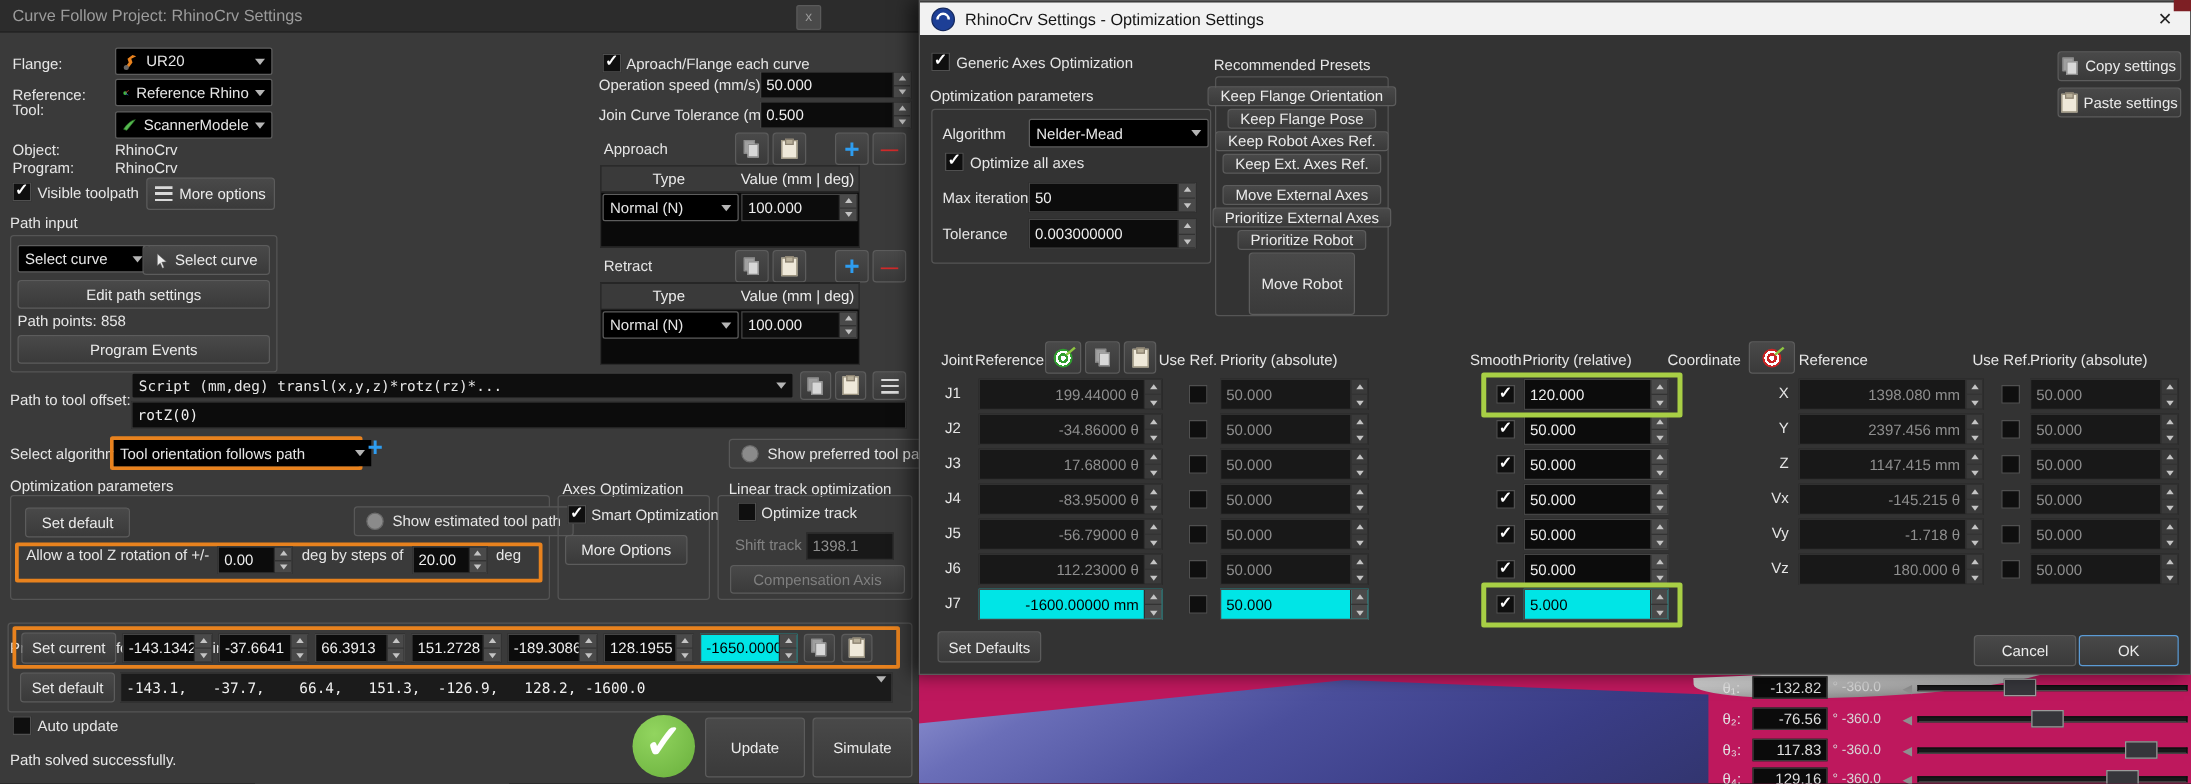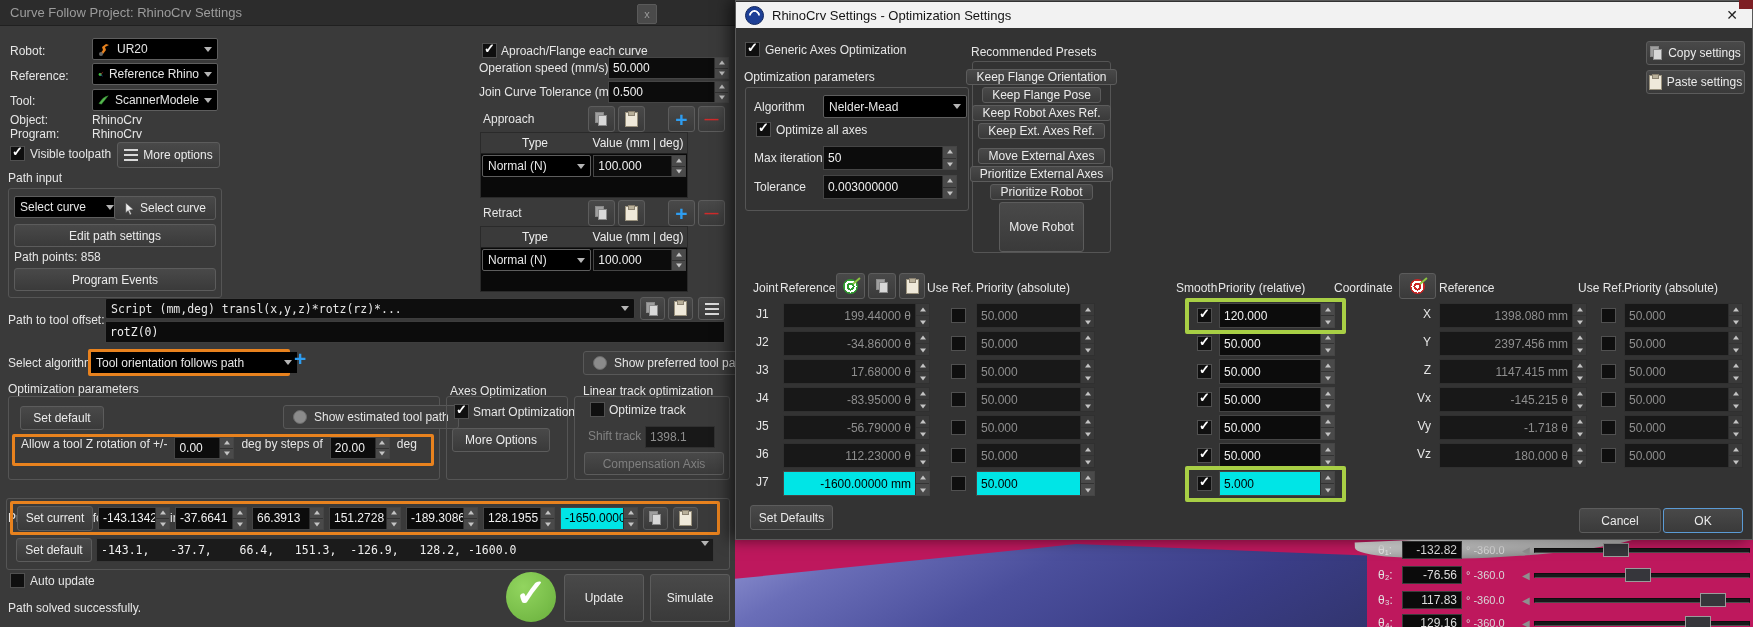--- a/index.html
+++ b/index.html
@@ -95,42 +95,42 @@
 <body>
 
 <div id="root">
 
   <div id="left-panel">
     <div id="lp-title">
       <span>Curve Follow Project: RhinoCrv Settings</span>
     </div>
     <div id="lp-close">x</div>
 
-    <span class="lbl" style="left:10px;top:44px">Robot:</span>
+    <span class="lbl" style="left:10px;top:44px">Flange:</span>
     <div class="dd" style="left:92px;top:38px;width:114px;height:20px">
       <svg width="14" height="14" viewBox="0 0 14 14">
           <path d="M2 12 L5 8 L4 5 L8 2 L11 3 L7 5 L8 8 L5 12 Z" fill="#e8821e"></path>
           <circle cx="3" cy="12" r="2" fill="#666"></circle>
         </svg>
       <span>UR20</span>
       <span class="caret"></span>
     </div>
 
     <span class="lbl" style="left:10px;top:69px">Reference:</span>
     <div class="dd" style="left:92px;top:63px;width:114px;height:20px">
       <svg width="14" height="14" viewBox="0 0 14 14">
           <circle cx="5" cy="8" r="3.5" fill="#3fbf3f"></circle>
           <path d="M5 8 L12 3" stroke="#c33" stroke-width="1.4"></path>
           <path d="M5 8 L11 12" stroke="#36c" stroke-width="1.4"></path>
         </svg>
       <span>Reference Rhino</span>
       <span class="caret"></span>
     </div>
 
-    <span class="lbl" style="left:10px;top:94px">Tool:</span>
+    <span class="lbl" style="left:10px;top:81px">Tool:</span>
     <div class="dd" style="left:92px;top:89px;width:114px;height:20px">
       <svg width="14" height="14" viewBox="0 0 14 14">
           <path d="M1 11 Q6 3 12 2 Q8 7 4 12 Z" fill="#55b84f" stroke="#2f7d2b" stroke-width="0.6"></path>
         </svg>
       <span>ScannerModele</span>
       <span class="caret"></span>
     </div>
 
     <span class="lbl" style="left:10px;top:113px">Object:</span>
     <span class="lbl" style="left:92px;top:113px">RhinoCrv</span>

